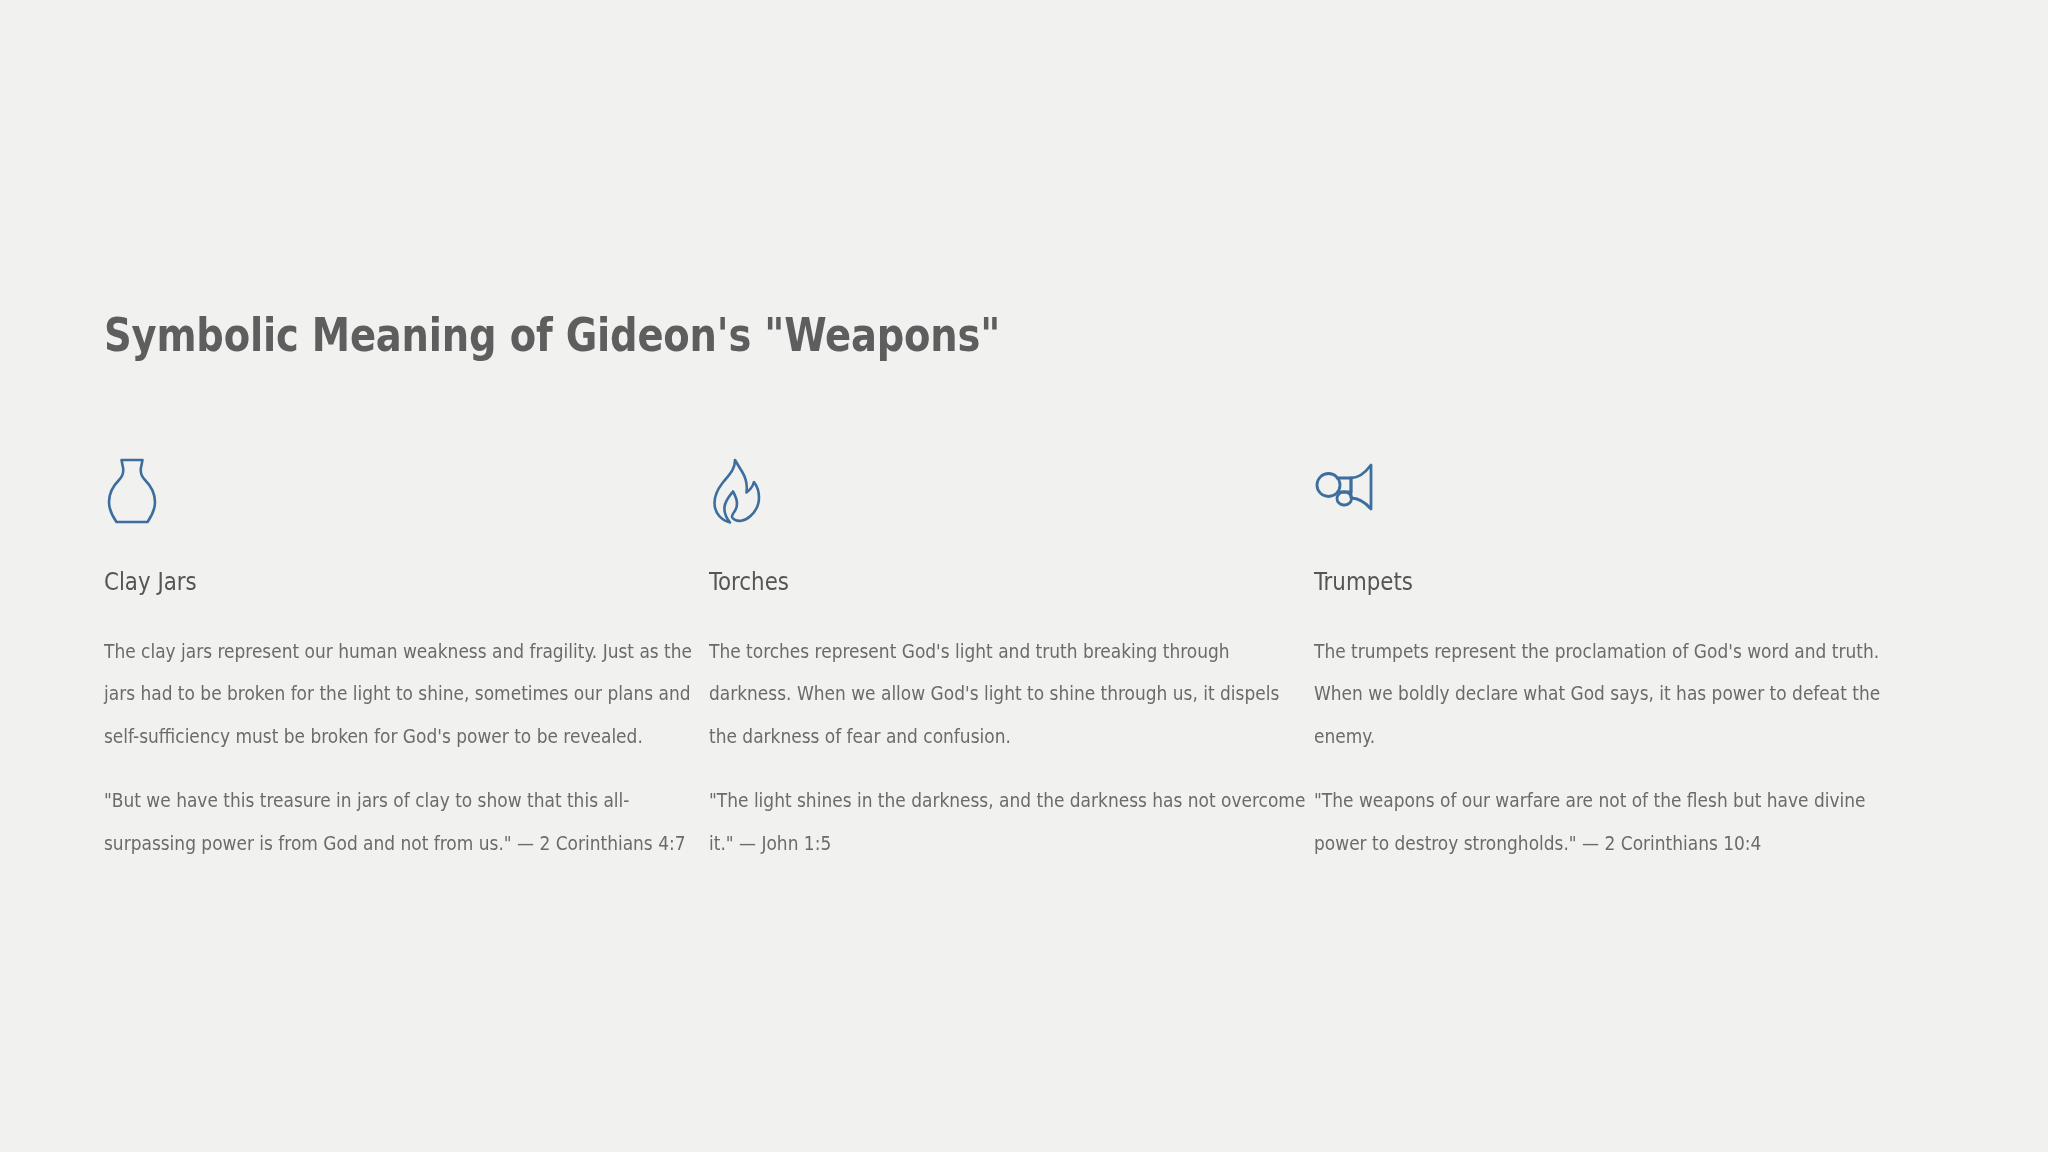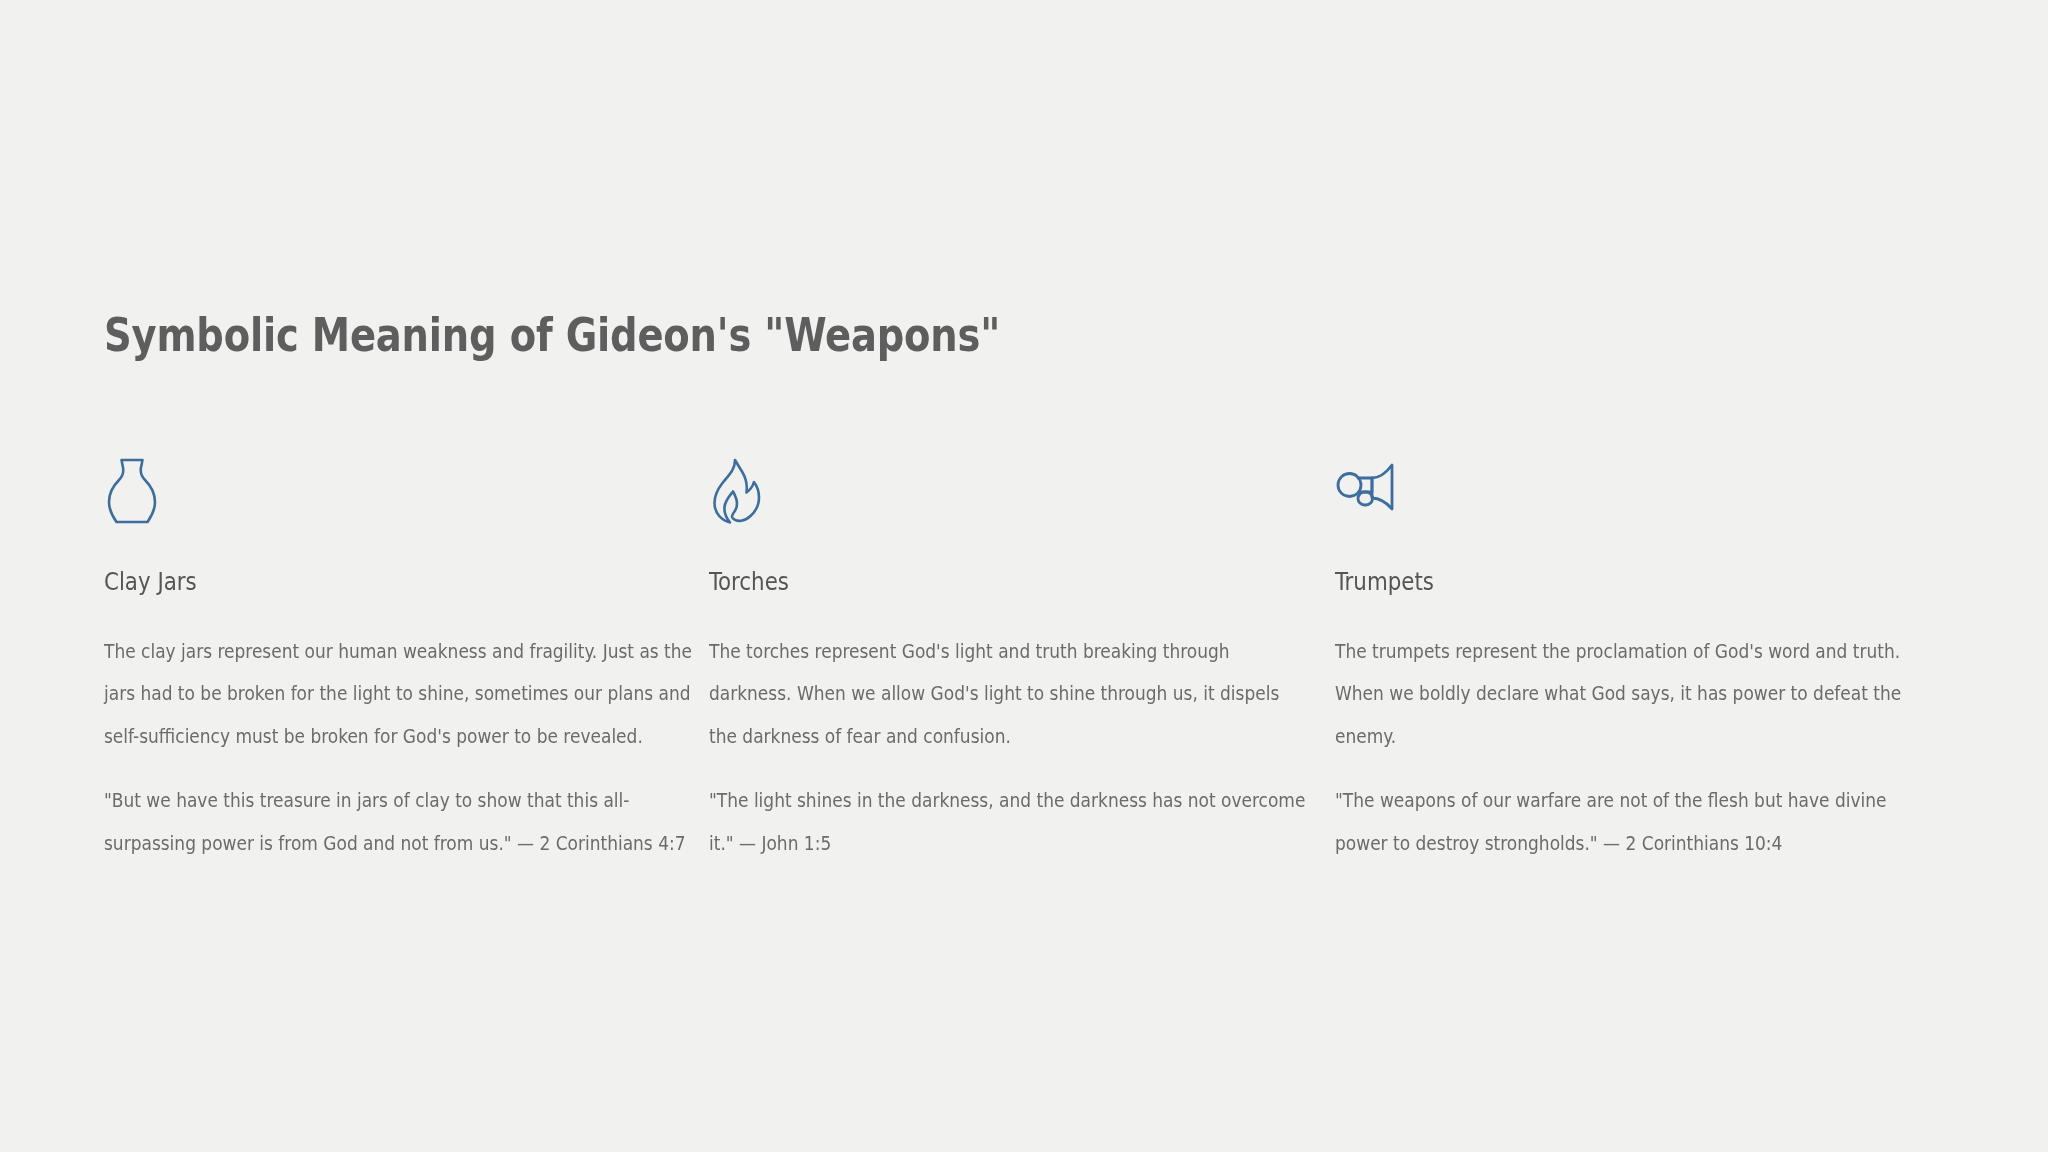--- a/index.html
+++ b/index.html
@@ -41,21 +41,21 @@
     display: flex;
     flex-direction: row;
     align-items: flex-end;
     gap: 0;
   }
   .column {
     width: 600px;
     margin-right: 5px;
     flex: 0 0 auto;
   }
-  .column:last-child { margin-right: 0; margin-left: 21px; }
+  .column:last-child { margin-right: 0; }
   .icon-wrap {
     height: 68px;
     margin-bottom: 42px;
     display: block;
   }
   .icon-wrap svg {
     display: block;
     overflow: visible;
   }
   .card-title {

